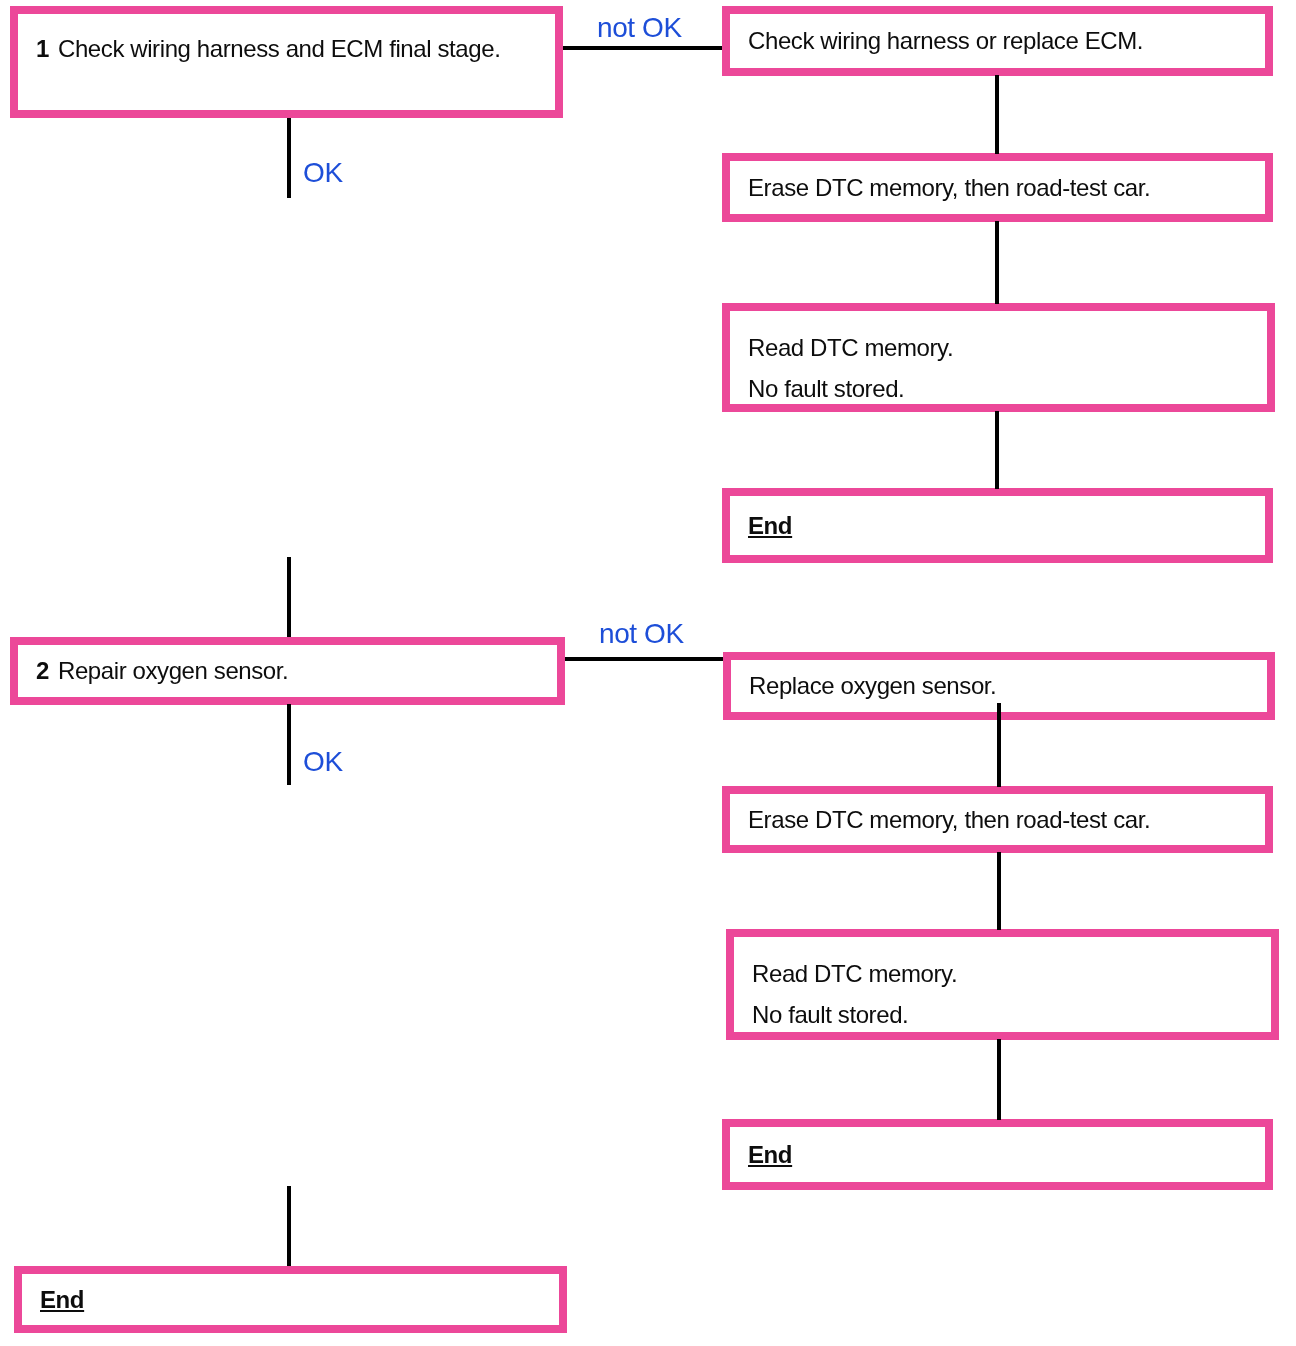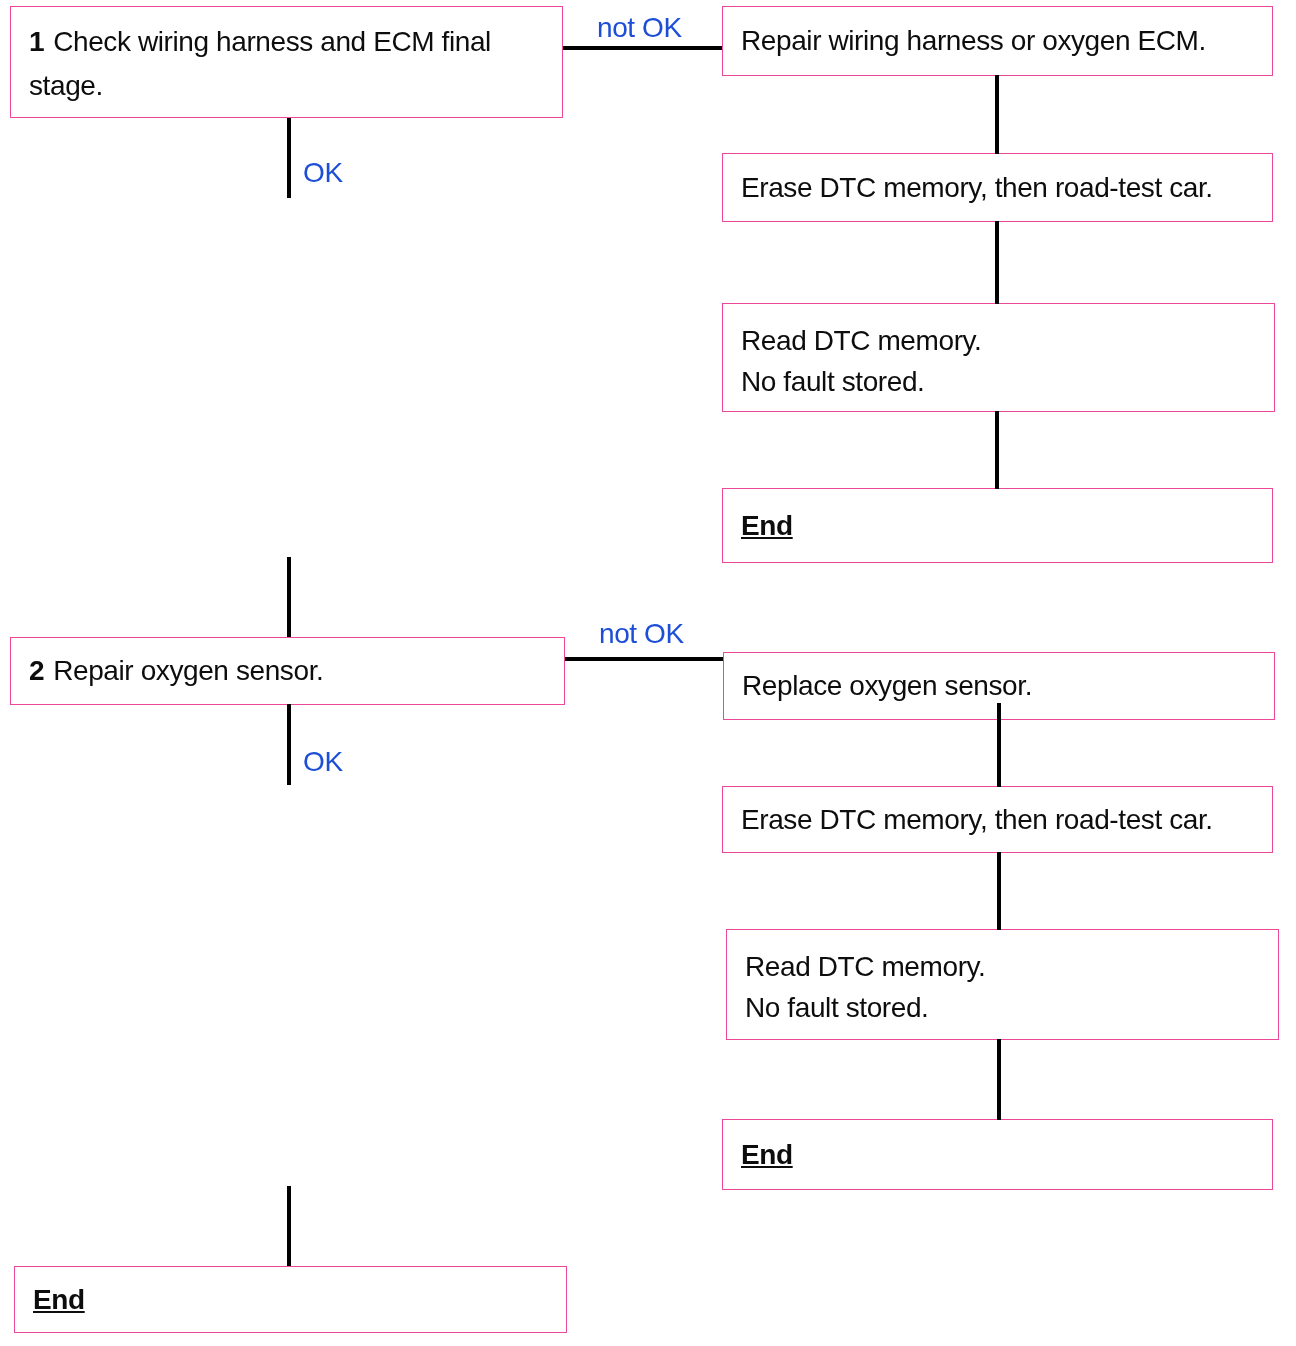--- a/index.html
+++ b/index.html
@@ -12,23 +12,23 @@
     width: 1296px;
     height: 1346px;
     background: #ffffff;
     font-family: "Liberation Sans", sans-serif;
     color: #0d0d0d;
     overflow: hidden;
   }
   .node {
     position: absolute;
     background: #ffffff;
-    border: 1px solid #ec4899;
+    border: 8px solid #ec4899;
     box-sizing: border-box;
-    font-size: 28px;
+    font-size: 24px;
     letter-spacing: -0.4px;
     line-height: 1.0;
   }
   .node.single {
     display: flex;
     align-items: center;
     padding: 0 18px;
   }
   .node.multi {
     padding: 13px 18px 0 18px;
@@ -102,21 +102,21 @@
 </head>
 <body>
 
 <div id="canvas">
 
   <div class="node multi" id="n-step1">
     <span class="num">1</span><span>Check wiring harness and ECM final stage.</span>
   </div>
 
   <div class="node single" id="n-repair">
-    <span>Repair wiring harness or oxygen ECM.</span>
+    <span>Check wiring harness or replace ECM.</span>
   </div>
 
   <div class="node single" id="n-erase1">
     <span>Erase DTC memory, then road-test car.</span>
   </div>
 
   <div class="node multi" id="n-read1">
     <span class="ln">Read DTC memory.</span>
     <span class="ln">No fault stored.</span>
   </div>

